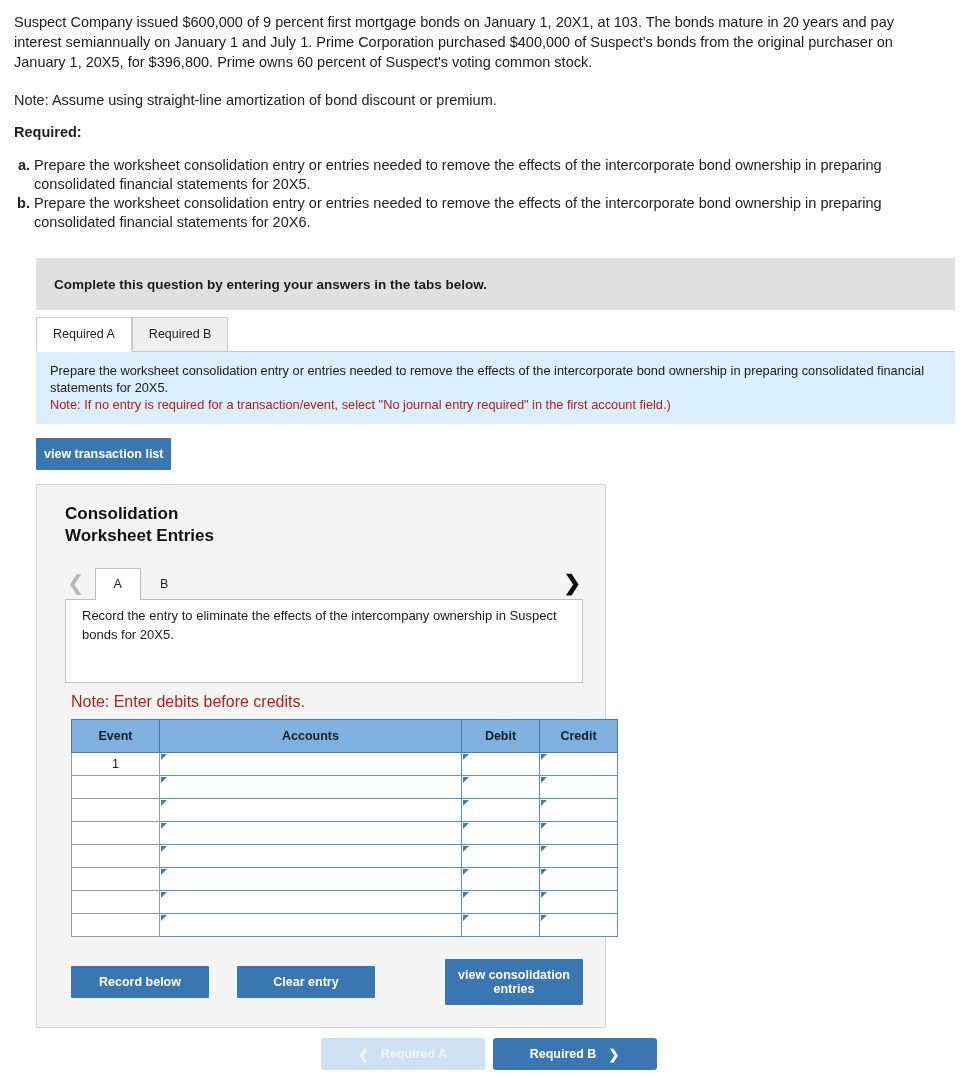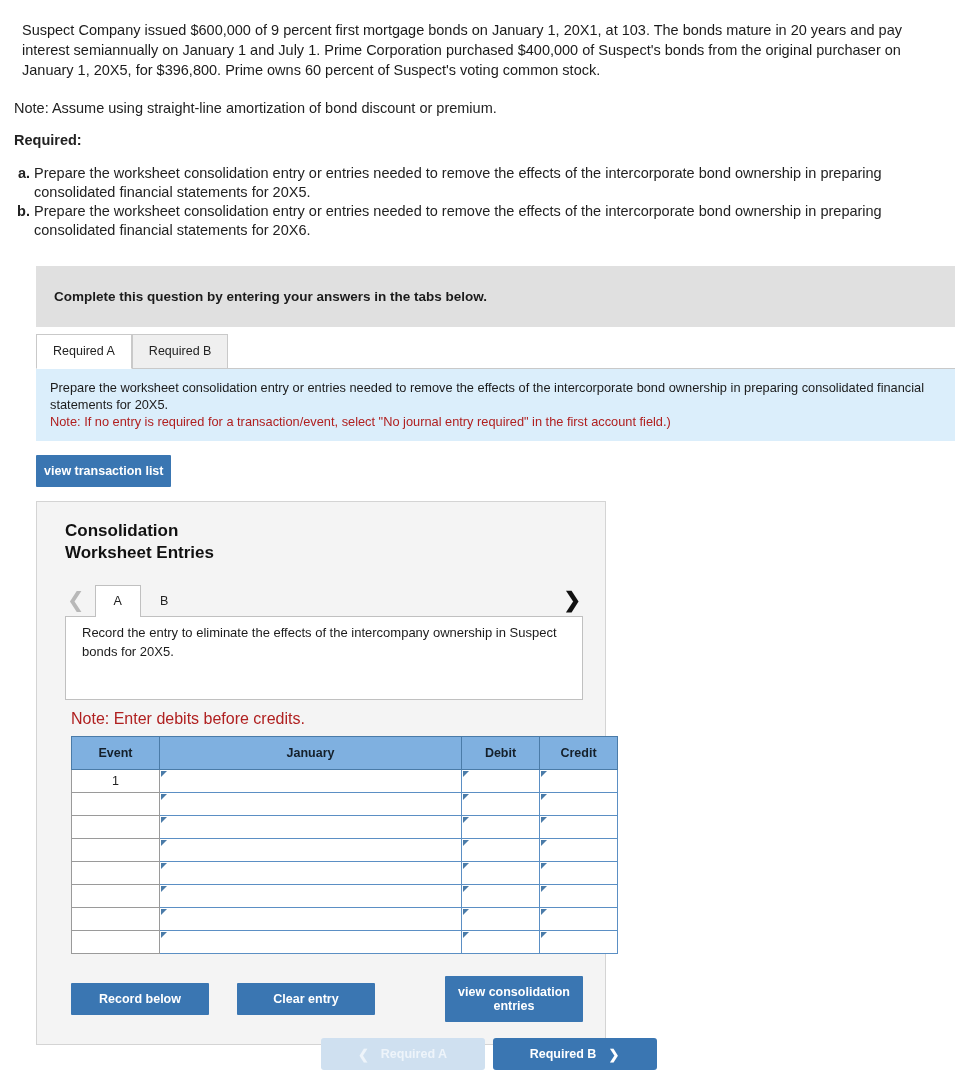--- a/index.html
+++ b/index.html
@@ -16,21 +16,21 @@
     background: #fff;
   }
 
   
   .stem {
     padding: 12px 32px 0 14px;
     font-size: 14.5px;
     line-height: 20px;
     color: #1b1b1b;
   }
-  .stem p { margin: 8px; }
+  .stem p { margin: 0; }
   .note-line {
     padding: 0 32px 0 14px;
     margin-top: 18px;
     font-size: 14.5px;
     line-height: 20px;
   }
   .required-hd {
     padding: 0 14px;
     margin-top: 12px;
     font-size: 14.5px;
@@ -54,21 +54,21 @@
     flex: 0 0 20px;
     text-align: right;
     padding-right: 4px;
   }
   .req-text { flex: 1; }
 
   
   .banner {
     margin: 26px 22px 0 36px;
     background: #e0e0e0;
-    height: 61px;
+    height: 52px;
     display: flex;
     align-items: center;
     padding-left: 18px;
     font-size: 13.5px;
     font-weight: bold;
     color: #1b1b1b;
   }
 
   
   .tabstrip {
@@ -364,21 +364,21 @@
     <table class="jtable">
       <colgroup>
         <col class="col-event">
           <col class="col-accounts">
           <col class="col-debit">
           <col class="col-credit">
       </colgroup>
       <thead>
         <tr>
           <th>Event</th>
-          <th>January</th>
+          <th>Accounts</th>
           <th>Debit</th>
           <th>Credit</th>
         </tr>
       </thead>
       <tbody>
         <tr>
           <td class="cell-event">1</td>
           <td class="cell-input">
               <span class="caret2"></span>
             </td>

